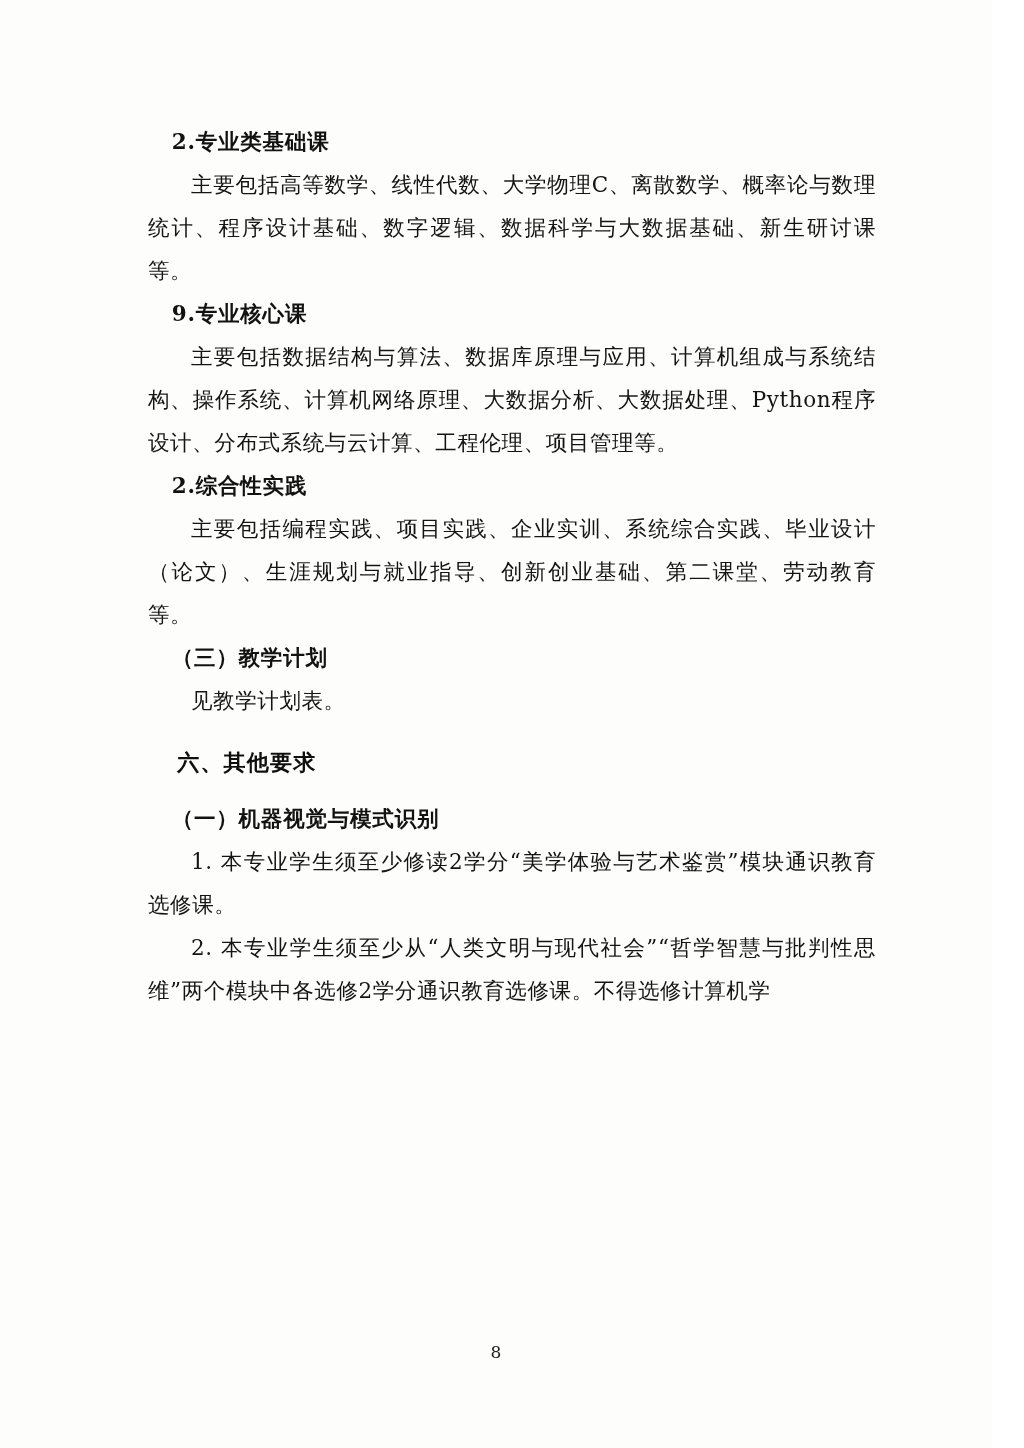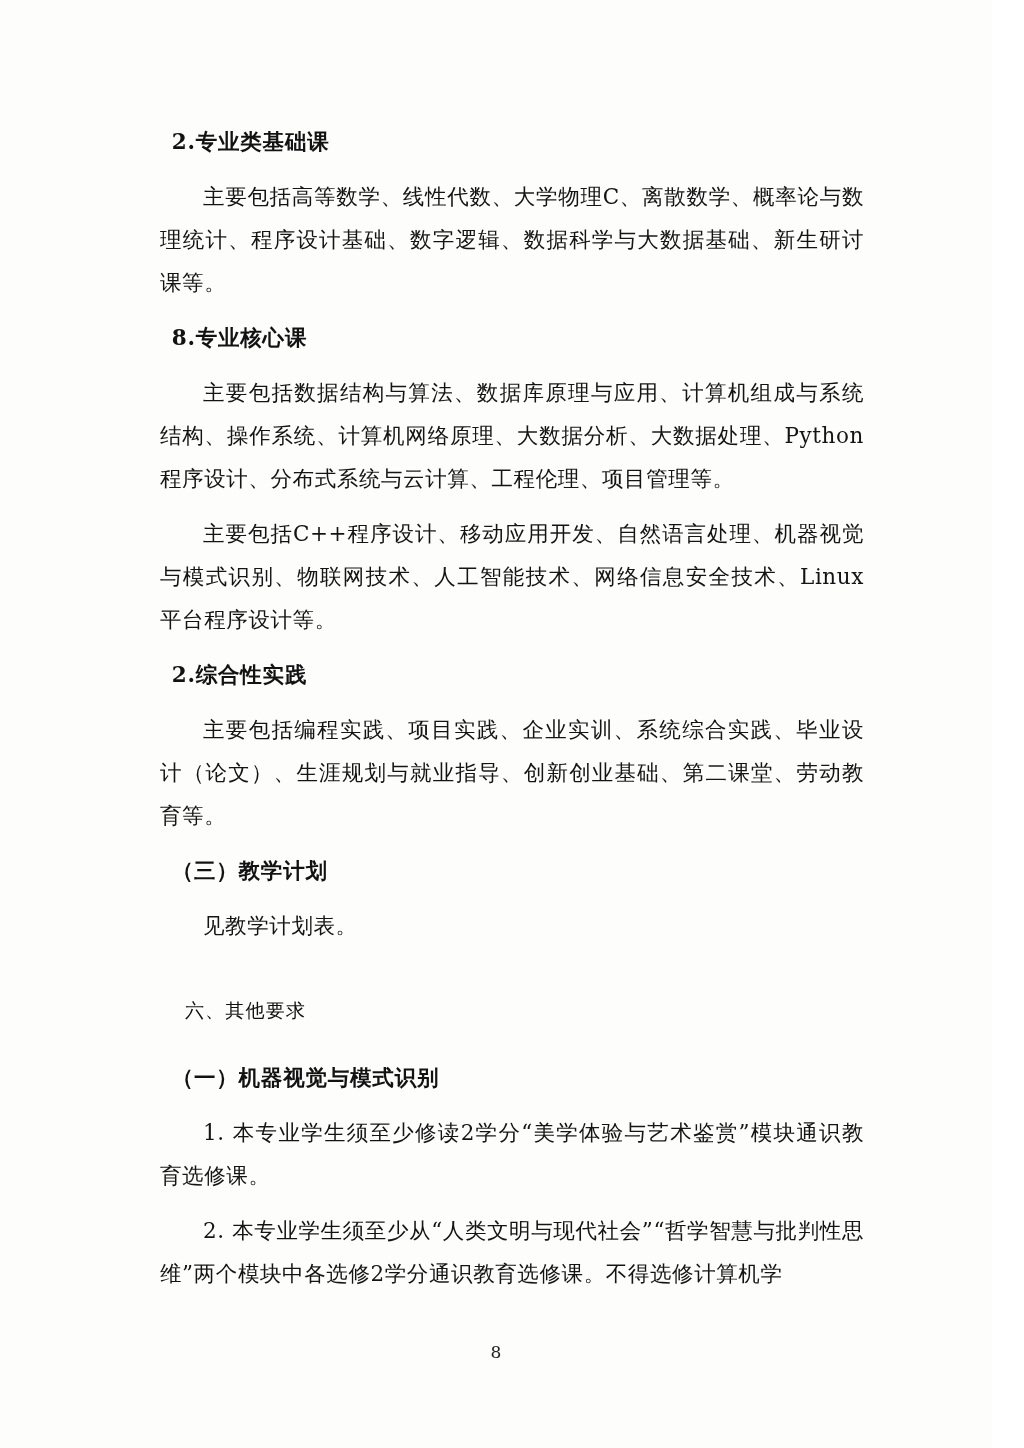--- a/index.html
+++ b/index.html
@@ -22,32 +22,32 @@
     left: 148px;
     top: 120px;
     width: 728px;
   }
   .para {
     font-size: 21.5px;
     line-height: 43px;
     letter-spacing: 0.6px;
     text-align: justify;
     text-justify: inter-ideograph;
-    margin: 12px;
+    margin: 0;
     color: #141414;
   }
   .indent {
     text-indent: 2em;
   }
   .heading {
-    font-size: 19px;
+    font-size: 22px;
     line-height: 43px;
     letter-spacing: 1.2px;
-    font-weight: normal;
-    margin: 16px;
+    font-weight: bold;
+    margin: 5px;
     text-indent: 1.1em;
     color: #0f0f0f;
   }
   .subheading {
     font-size: 21.5px;
     line-height: 43px;
     letter-spacing: 0.8px;
     margin: 0;
     text-indent: 1.1em;
     font-weight: bold;
@@ -68,24 +68,23 @@
 </style>
 </head>
 <body>
 
 <div class="page">
   <div class="content">
 
     <p class="subheading">2.专业类基础课</p>
     <p class="para indent">主要包括高等数学、线性代数、大学物理C、离散数学、概率论与数理统计、程序设计基础、数字逻辑、数据科学与大数据基础、新生研讨课等。</p>
 
-    <p class="subheading">8.专业核心课</p>
+    <p class="subheading">9.专业核心课</p>
     <p class="para indent">主要包括数据结构与算法、数据库原理与应用、计算机组成与系统结构、操作系统、计算机网络原理、大数据分析、大数据处理、Python程序设计、分布式系统与云计算、工程伦理、项目管理等。</p>
 
-    <p class="para indent">主要包括C++程序设计、移动应用开发、自然语言处理、机器视觉与模式识别、物联网技术、人工智能技术、网络信息安全技术、Linux平台程序设计等。</p>
 
     <p class="subheading">2.综合性实践</p>
     <p class="para indent">主要包括编程实践、项目实践、企业实训、系统综合实践、毕业设计（论文）、生涯规划与就业指导、创新创业基础、第二课堂、劳动教育等。</p>
 
     <p class="subheading">（三）教学计划</p>
     <p class="para indent">见教学计划表。</p>
 
     <div class="spacer"></div>
     <p class="heading">六、其他要求</p>
     <div class="spacer-sm"></div>

